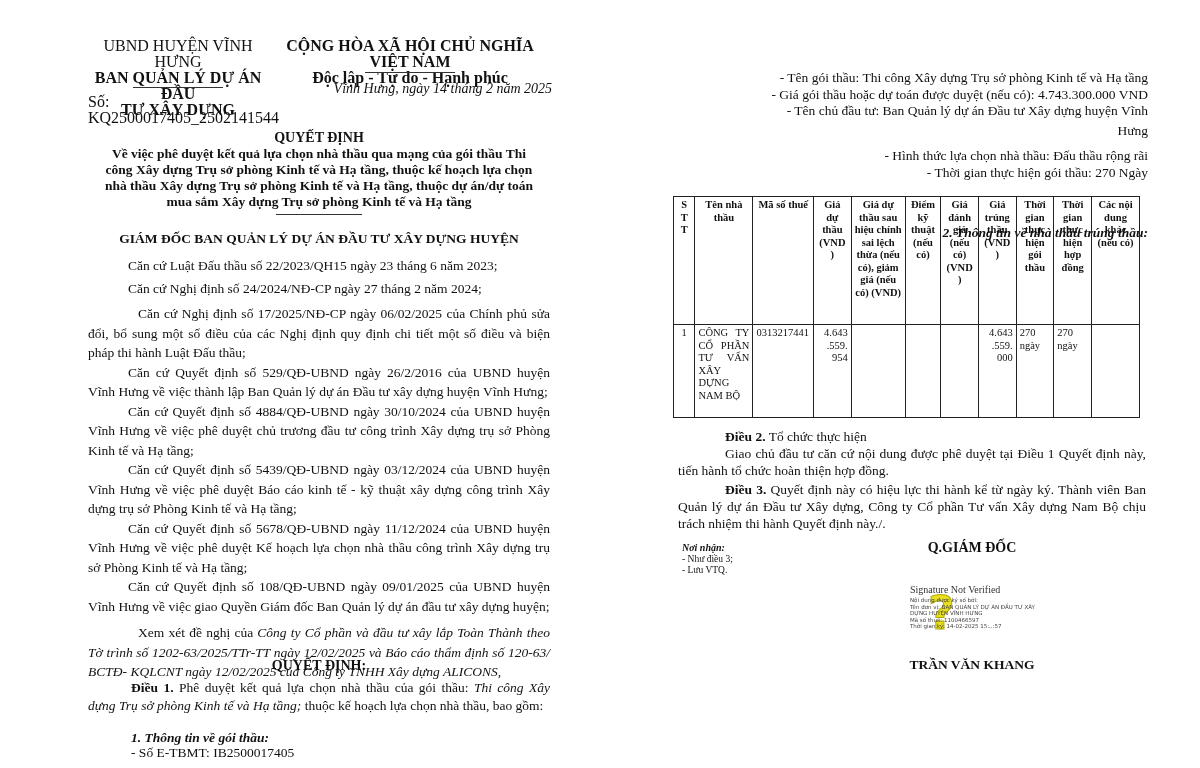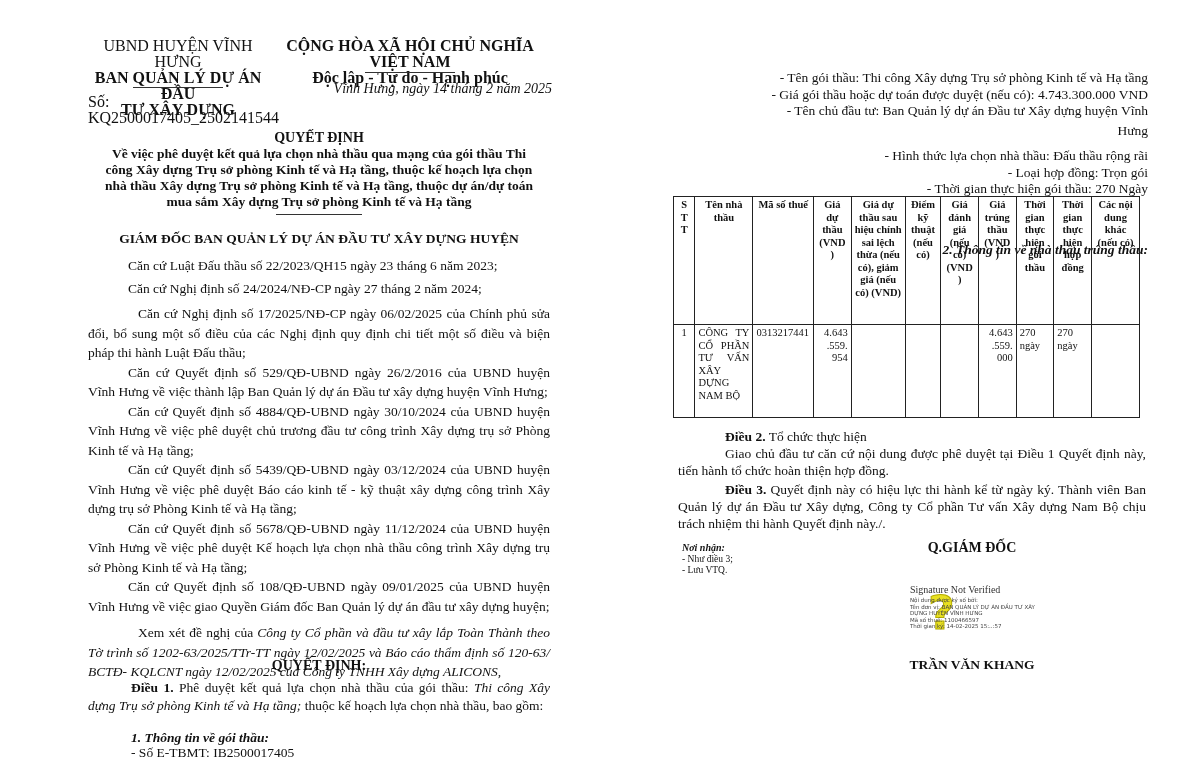--- a/index.html
+++ b/index.html
@@ -74,21 +74,20 @@
   <div class="abs t13" style="left:43px;top:745px;">- Số E-TBMT: IB2500017405</div>
 </div>
 
 <div id="right" class="page">
   <div class="abs t13" style="left:0;top:70px;width:470px;text-align:right;">
     <div style="padding-left:47px;">- Tên gói thầu: Thi công Xây dựng Trụ sở phòng Kinh tế và Hạ tầng</div>
     <div style="padding-left:47px;">- Giá gói thầu hoặc dự toán được duyệt (nếu có): 4.743.300.000 VND</div>
     <div style="padding-left:47px;">- Tên chủ đầu tư: Ban Quản lý dự án Đầu tư Xây dựng huyện Vĩnh</div>
     <div style="margin-top:3px;">Hưng</div>
     <div style="padding-left:47px;margin-top:9px;">- Hình thức lựa chọn nhà thầu: Đấu thầu rộng rãi</div>
-    <div style="padding-left:47px;">- Loại hợp đồng: Trọn gói</div>
     <div style="padding-left:47px;">- Thời gian thực hiện gói thầu: 270 Ngày</div>
     <div class="b i" style="padding-left:47px;margin-top:44px;">2. Thông tin về nhà thầu trúng thầu:</div>
   </div>
 
   <table class="bid" style="left:-5px;top:196px;width:467px;">
     <thead>
       <tr>
         <th style="width:14px;height:123px;">S T T</th>
         <th style="width:50px;">Tên nhà thầu</th>
         <th style="width:52px;">Mã số thuế</th>

